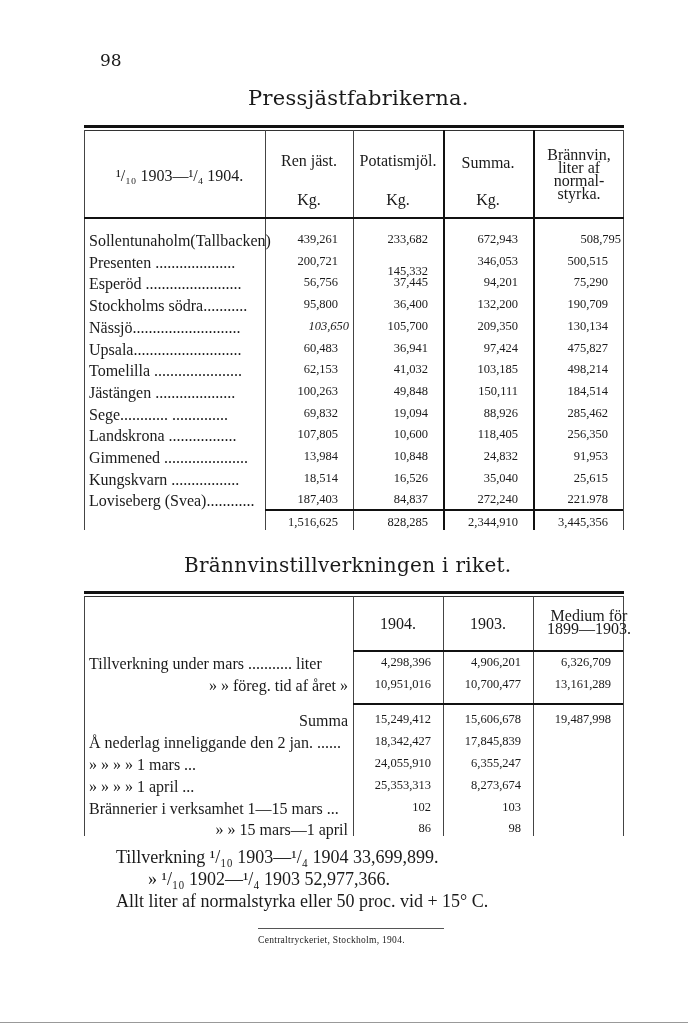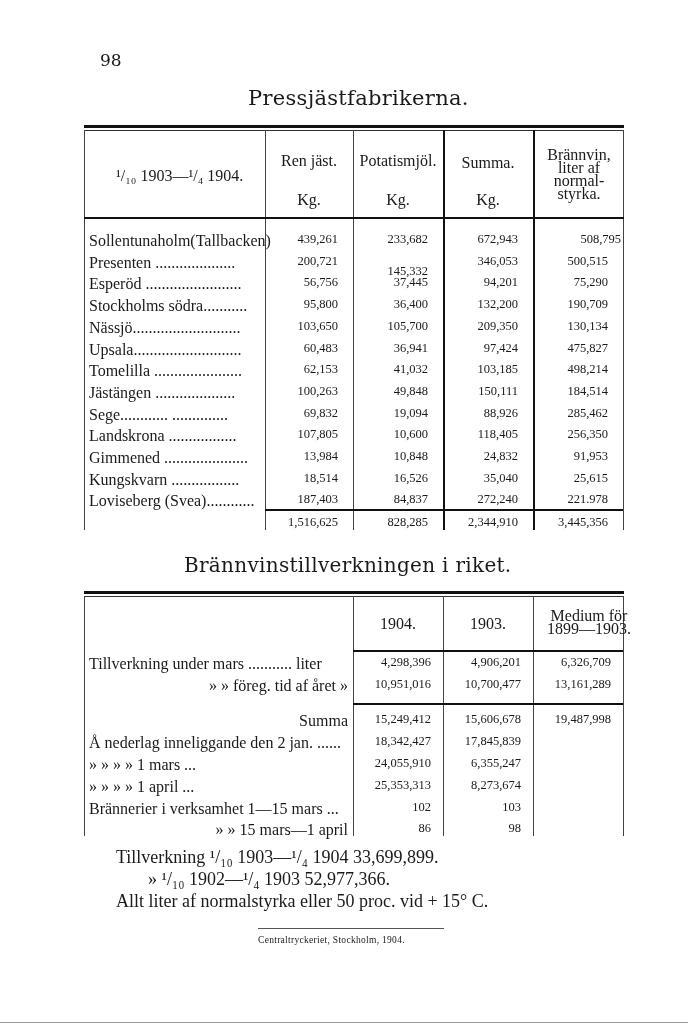--- a/index.html
+++ b/index.html
@@ -64,21 +64,21 @@
       <div class="num" style="left: 265px; top: 275.4px; width: 73px;">56,756</div>
       <div class="num" style="left: 353px; top: 275.4px; width: 75px;">37,445</div>
       <div class="num" style="left: 443px; top: 275.4px; width: 75px;">94,201</div>
       <div class="num" style="left: 533px; top: 275.4px; width: 75px;">75,290</div>
       <div class="txt" style="left: 89px; top: 297.1px;">Stockholms södra...........</div>
       <div class="num" style="left: 265px; top: 297.1px; width: 73px;">95,800</div>
       <div class="num" style="left: 353px; top: 297.1px; width: 75px;">36,400</div>
       <div class="num" style="left: 443px; top: 297.1px; width: 75px;">132,200</div>
       <div class="num" style="left: 533px; top: 297.1px; width: 75px;">190,709</div>
       <div class="txt" style="left: 89px; top: 318.8px;">Nässjö...........................</div>
-      <div class="num" style="left: 265px; top: 318.8px; width: 73px;">103,650</div>
+      <div class="num" style="left: 276px; top: 318.8px; width: 73px; font-style: italic;">103,650</div>
       <div class="num" style="left: 353px; top: 318.8px; width: 75px;">105,700</div>
       <div class="num" style="left: 443px; top: 318.8px; width: 75px;">209,350</div>
       <div class="num" style="left: 533px; top: 318.8px; width: 75px;">130,134</div>
       <div class="txt" style="left: 89px; top: 340.5px;">Upsala...........................</div>
       <div class="num" style="left: 265px; top: 340.5px; width: 73px;">60,483</div>
       <div class="num" style="left: 353px; top: 340.5px; width: 75px;">36,941</div>
       <div class="num" style="left: 443px; top: 340.5px; width: 75px;">97,424</div>
       <div class="num" style="left: 533px; top: 340.5px; width: 75px;">475,827</div>
       <div class="txt" style="left: 89px; top: 362.2px;">Tomelilla ......................</div>
       <div class="num" style="left: 265px; top: 362.2px; width: 73px;">62,153</div>

